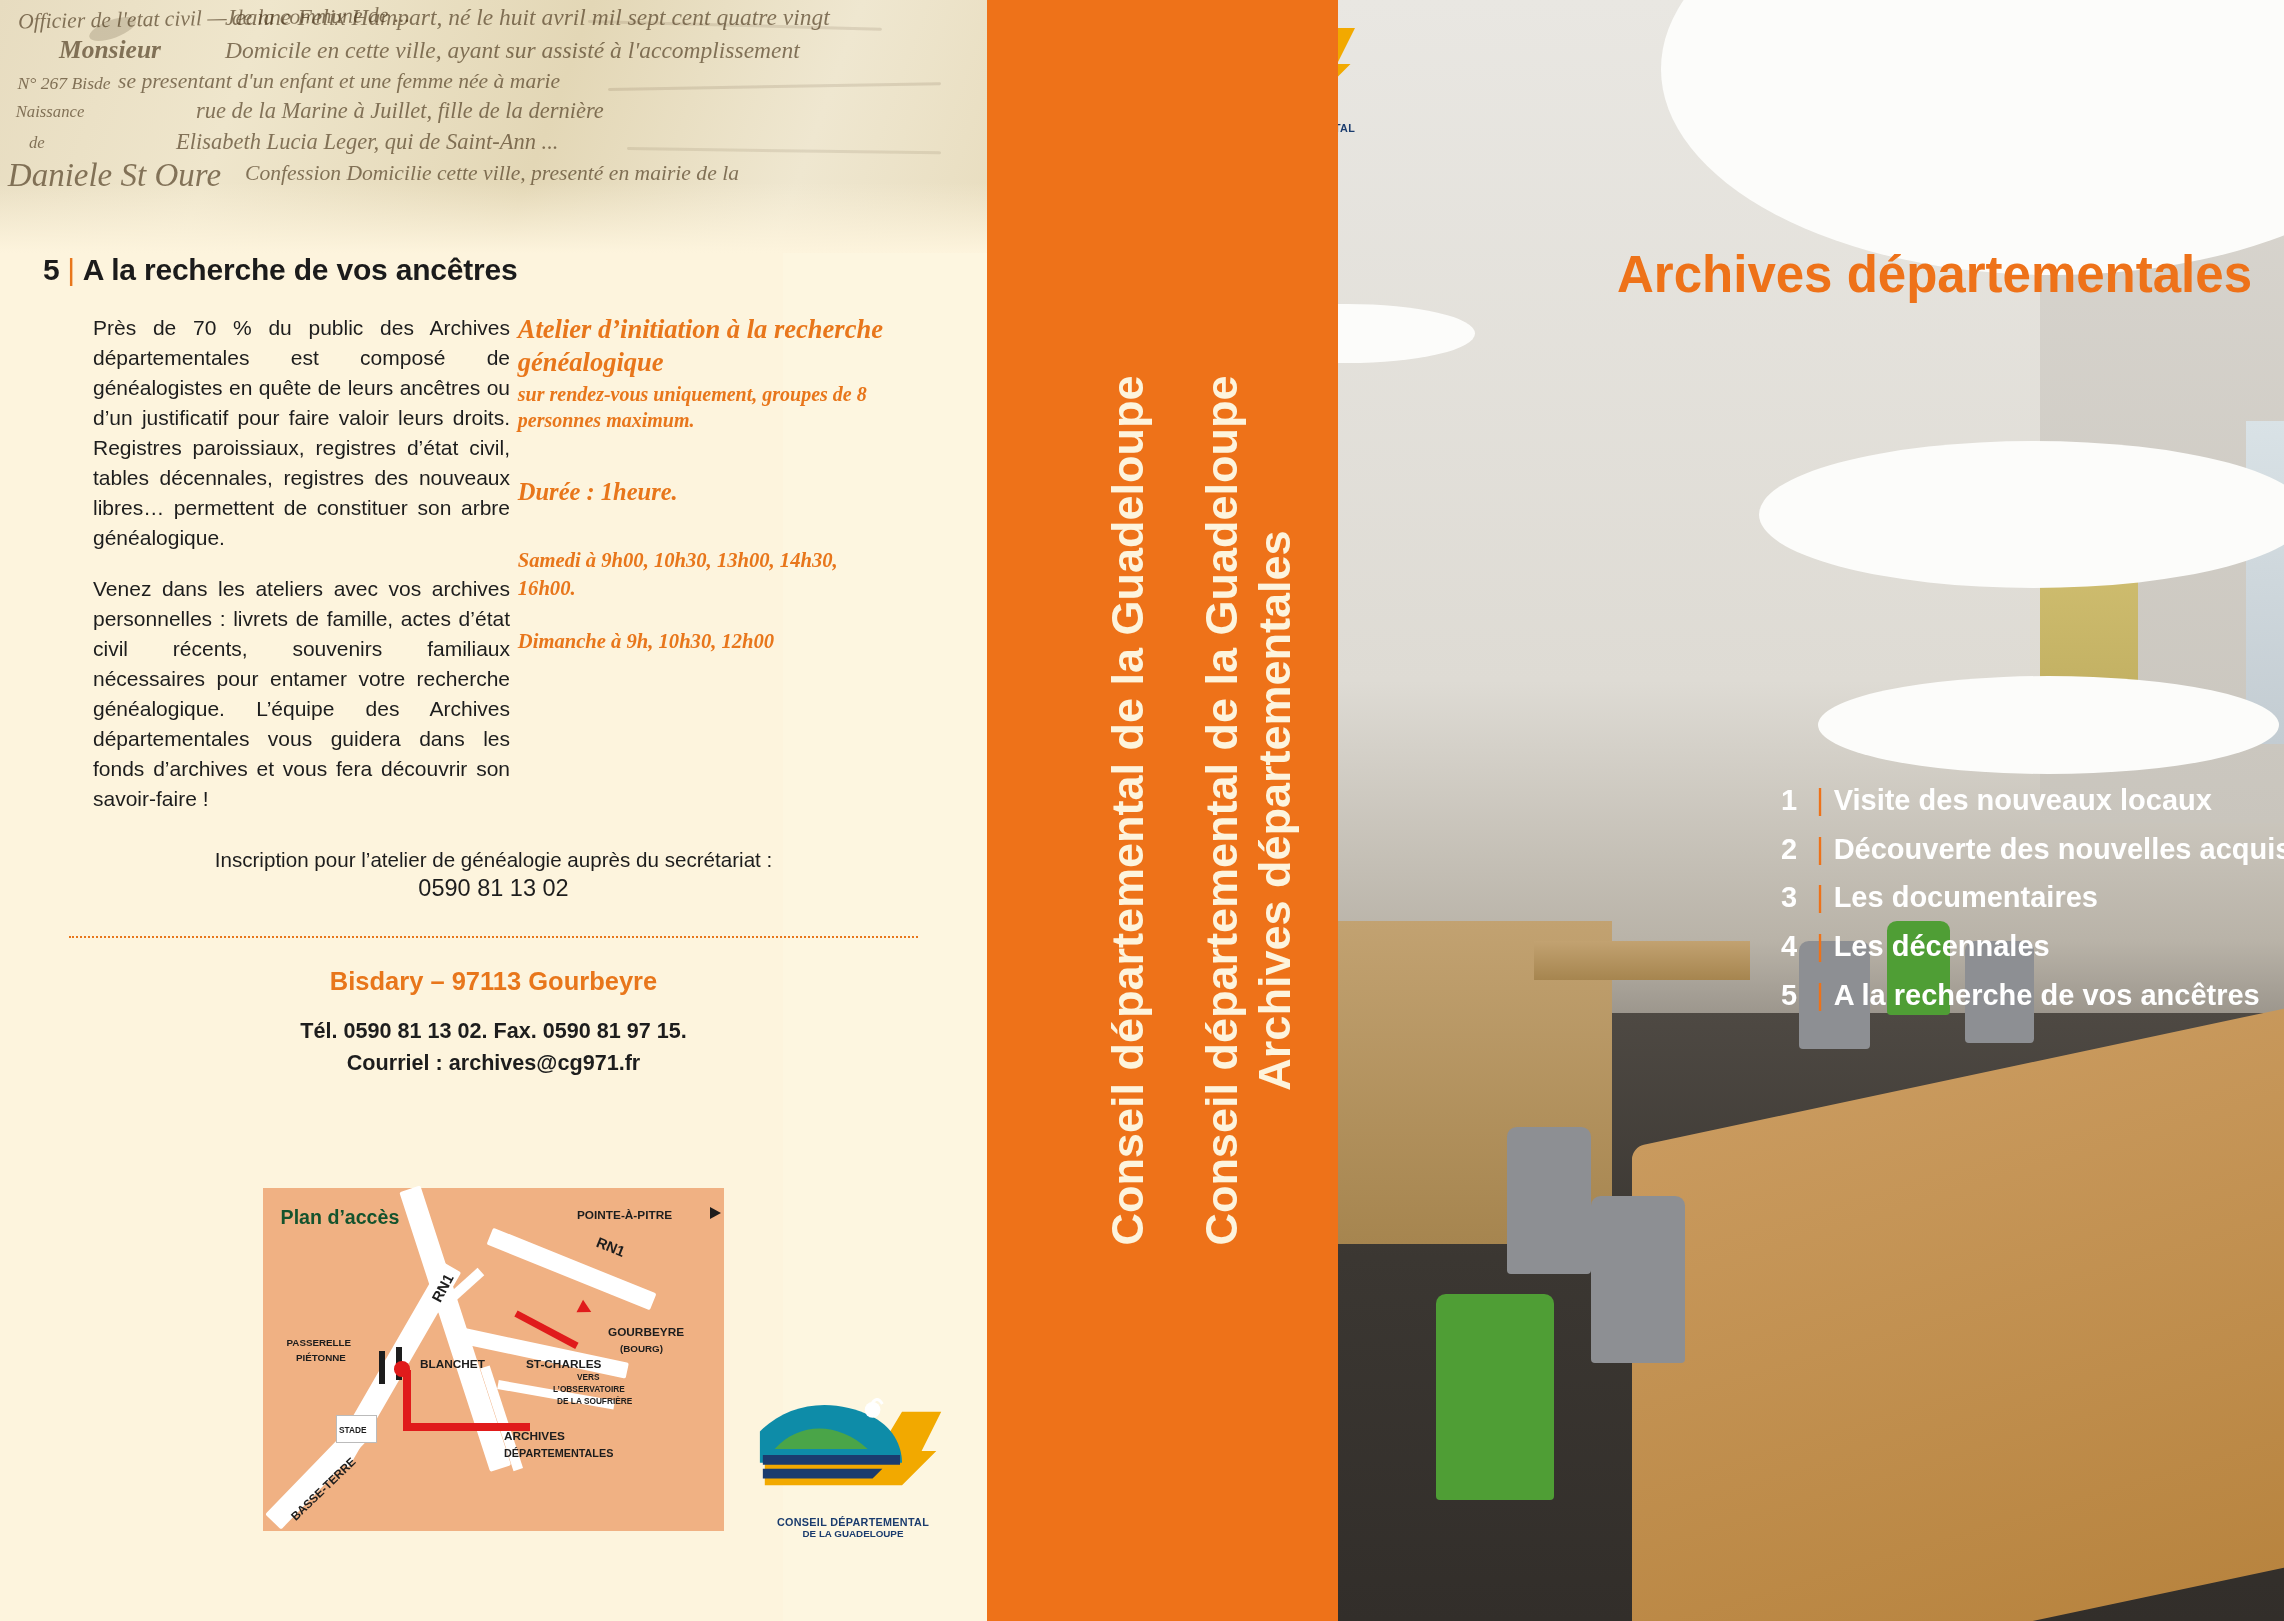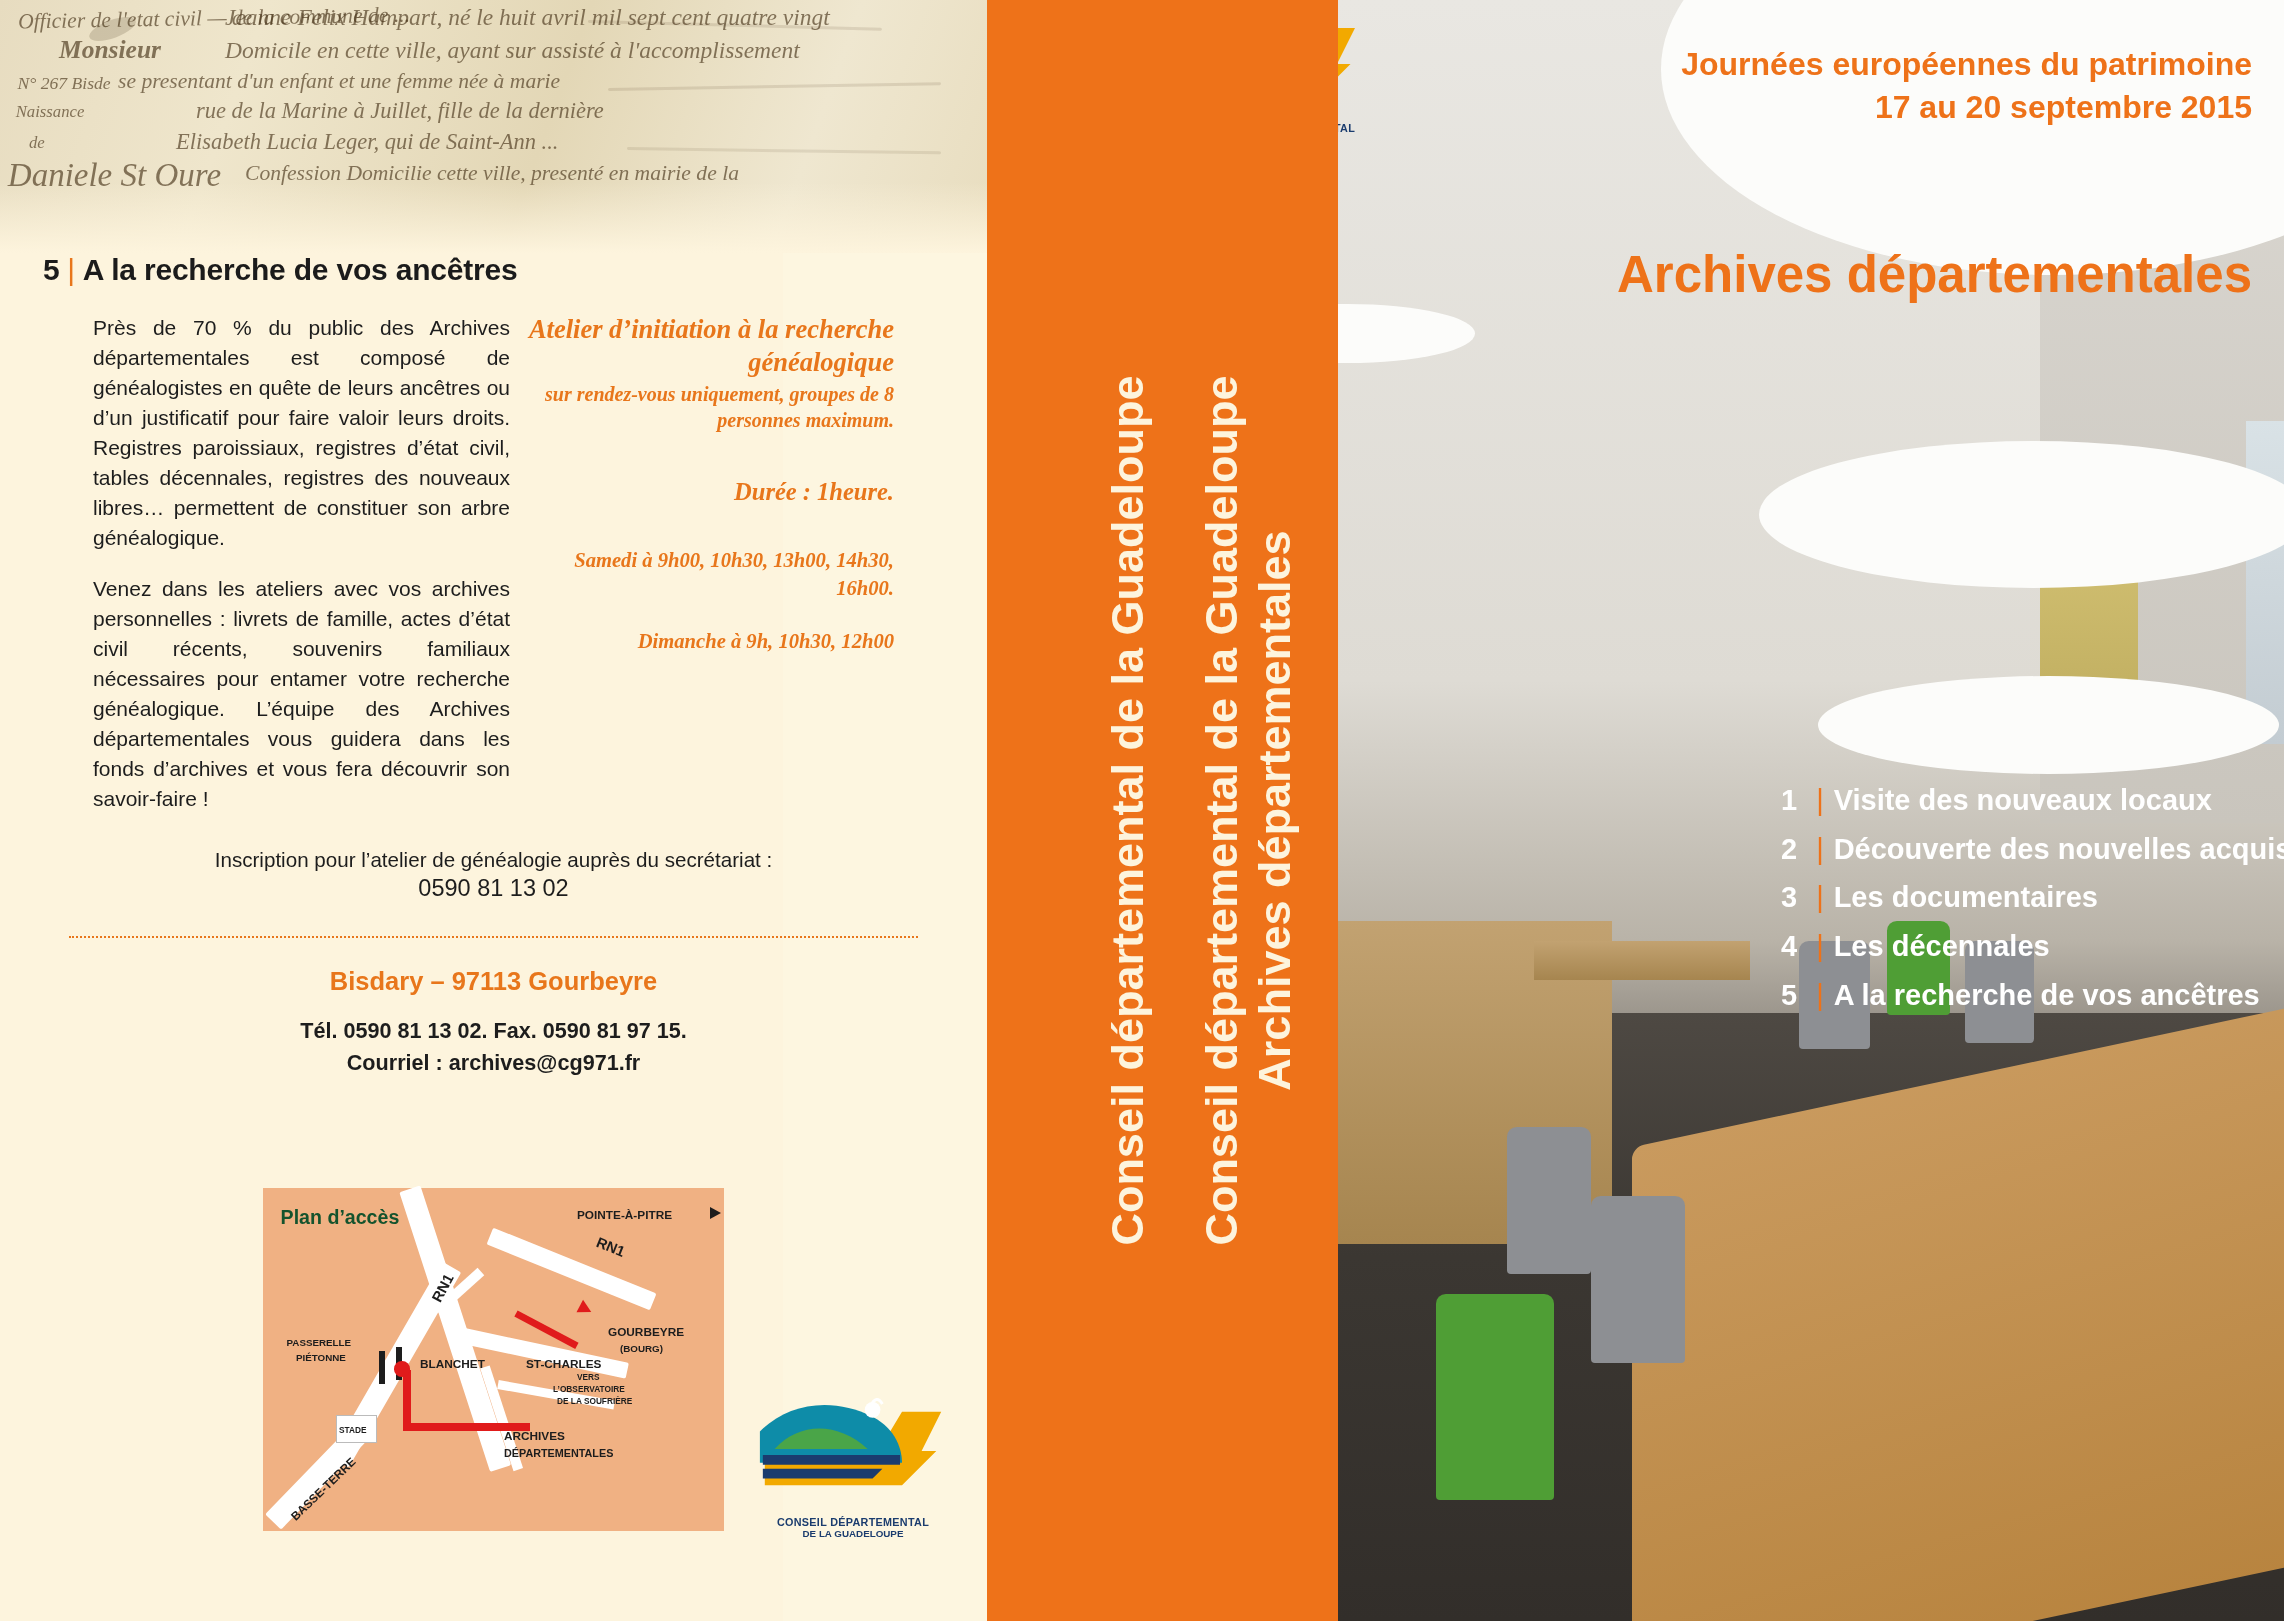--- a/index.html
+++ b/index.html
@@ -21,21 +21,21 @@
     font-style:italic;white-space:nowrap;}
 
   .left-content{position:absolute;left:0;top:253px;width:987px;}
 
   .sec-title{margin:0;padding:0 16px 0 43px;font-size:30px;font-weight:bold;color:#1b1b1b;letter-spacing:-0.2px;}
   .sec-title .num{color:#1b1b1b;}
   .sec-title .bar{color:#e8761b;font-weight:normal;padding:0 7.8px;}
 
   .two-col{display:flex;margin-top:25.5px;}
   .col-a{width:510px;padding-left:93px;box-sizing:border-box;}
-  .col-b{width:384px;padding-left:7.8px;box-sizing:border-box;text-align:right;}
+  .col-b{width:384px;padding-left:7.8px;box-sizing:border-box;text-align:left;}
 
   .body-p{font-size:21px;line-height:30px;color:#1d1d1d;text-align:justify;margin:0 0 21.6px 0;}
 
   .atelier-title{font-family:"Liberation Serif",serif;font-style:italic;font-weight:bold;
     color:#e8761b;font-size:26.5px;line-height:33px;margin:0;}
   .atelier-sub{font-family:"Liberation Serif",serif;font-style:italic;font-weight:bold;
     color:#e8761b;font-size:20px;line-height:25.5px;margin:3.9px 0 0 0;}
   .atelier-duree{font-family:"Liberation Serif",serif;font-style:italic;font-weight:bold;
     color:#e8761b;font-size:24.5px;margin:45px 0 0 0;}
   .atelier-times{font-family:"Liberation Serif",serif;font-style:italic;font-weight:bold;
@@ -263,24 +263,20 @@
 
   <div class="table" style="left:294px;top:1068px;width:745px;height:559px;transform:skewY(-12deg);border-radius:11.8px;"></div>
 
   <div class="chair grey" style="left:169px;top:1127px;width:84px;height:147px;"></div>
   <div class="chair grey" style="left:253px;top:1196px;width:94px;height:167px;"></div>
   <div class="chair green" style="left:98px;top:1294px;width:118px;height:206px;"></div>
   <div class="chair grey" style="left:461px;top:941px;width:71px;height:108px;"></div>
   <div class="chair green" style="left:549px;top:921px;width:63px;height:94px;"></div>
   <div class="chair grey" style="left:627px;top:941px;width:69px;height:102px;"></div>
 
-  <div class="hdr">
-    <p class="hdr-l1">Journées européennes du patrimoine</p>
-    <p class="hdr-l2">17 au 20 septembre 2015</p>
-  </div>
 
   <h1 class="big-title">Archives départementales</h1>
 
   <div class="toc">
     <div class="toc-item">
       <span class="toc-num">1</span>
       <span class="toc-bar">|</span>
       <span class="toc-label">Visite des nouveaux locaux</span>
     </div>
     <div class="toc-item">

